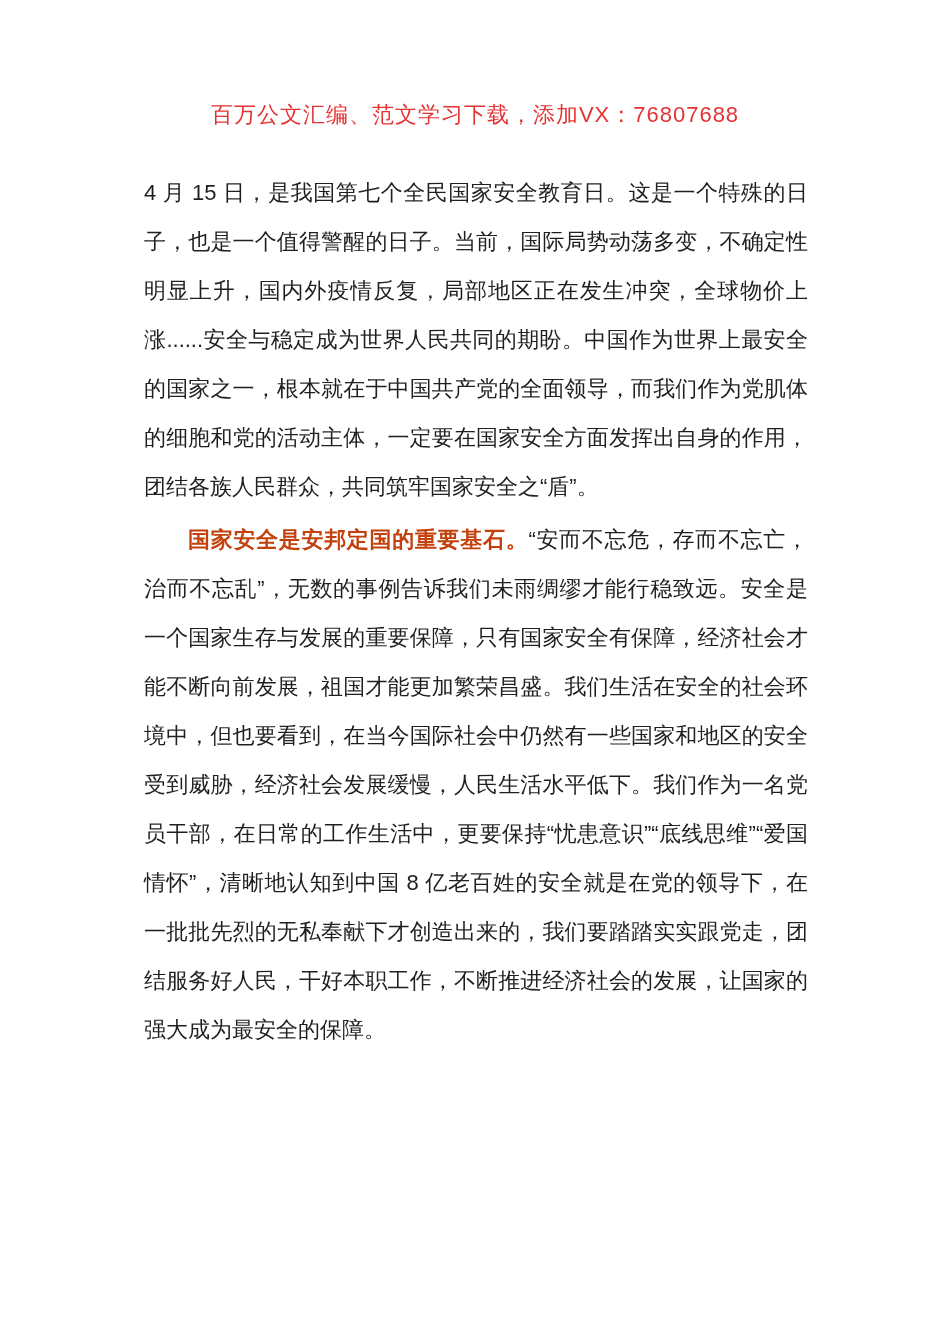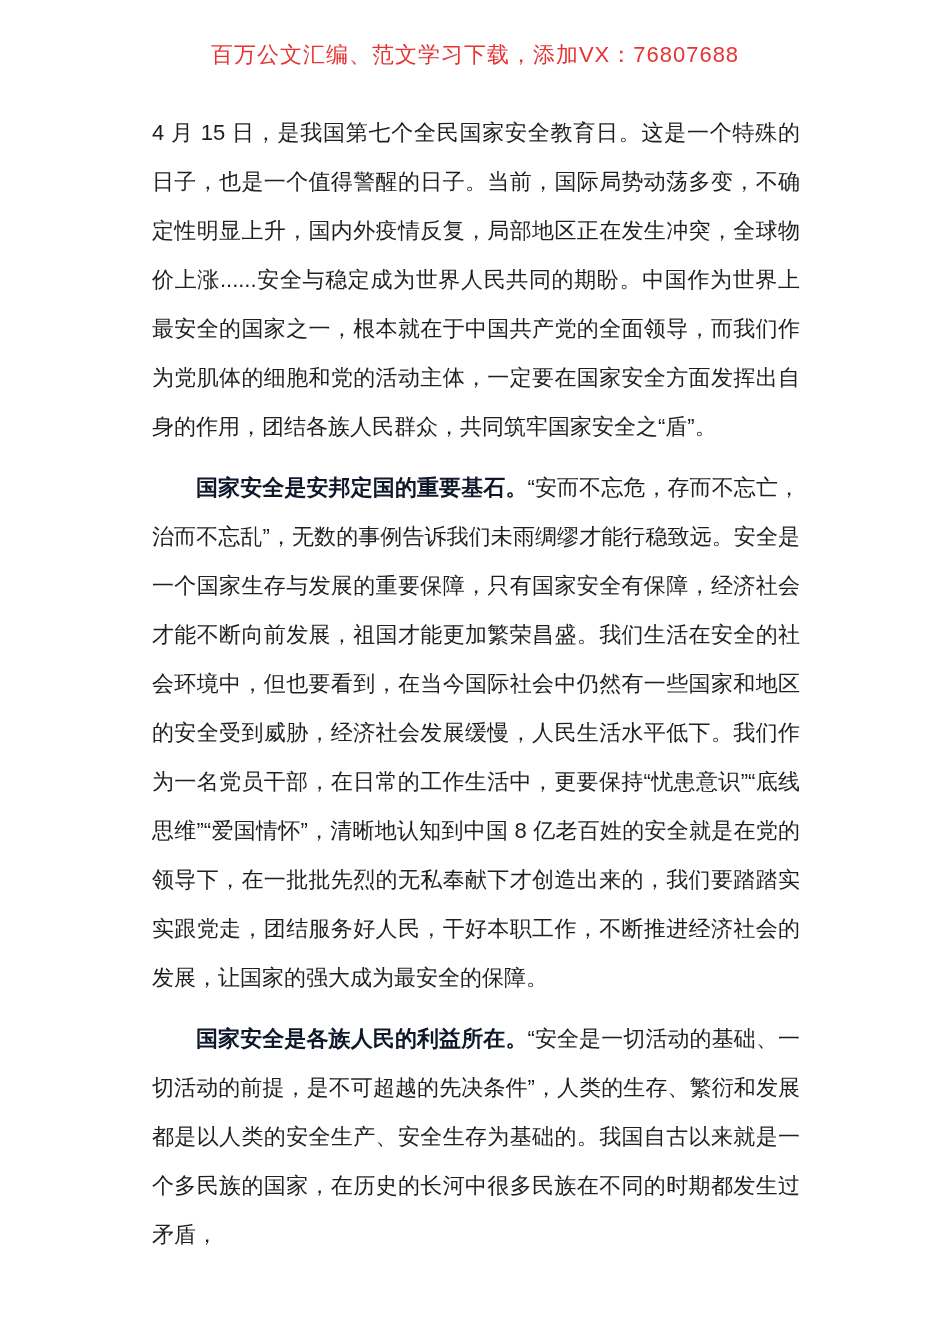--- a/index.html
+++ b/index.html
@@ -10,45 +10,45 @@
   .page {
     position: relative;
     width: 950px;
     height: 1344px;
     margin: 0 auto;
     background: #ffffff;
     overflow: hidden;
     font-family: "Liberation Sans", "DejaVu Sans", sans-serif;
   }
   .watermark-header {
-    padding-top: 40px;
+    padding-top: 100px;
     text-align: center;
     color: #e53333;
     font-size: 22px;
     letter-spacing: 1px;
   }
   .doc-body {
     margin: 38px 138px 0 140px;
     color: #1f1f1f;
     font-size: 22px;
     line-height: 49px;
     text-align: justify;
     text-justify: inter-ideograph;
   }
   .para {
-    margin: 12px;
+    margin: 4px;
     text-indent: 2em;
     word-break: break-all;
   }
   .para.first {
     text-indent: 0;
   }
   .para strong {
     font-weight: bold;
-    color: #0f172a;
+    color: #c2410c;
   }
 </style>
 </head>
 <body>
 
 <div class="page">
 
   <div class="watermark-header">
     <span>百万公文汇编、范文学习下载，添加VX：76807688</span>
   </div>
@@ -56,19 +56,16 @@
   <div class="doc-body">
 
     <p class="para first">
       <span>4 月 15 日，是我国第七个全民国家安全教育日。这是一个特殊的日子，也是一个值得警醒的日子。当前，国际局势动荡多变，不确定性明显上升，国内外疫情反复，局部地区正在发生冲突，全球物价上涨......安全与稳定成为世界人民共同的期盼。中国作为世界上最安全的国家之一，根本就在于中国共产党的全面领导，而我们作为党肌体的细胞和党的活动主体，一定要在国家安全方面发挥出自身的作用，团结各族人民群众，共同筑牢国家安全之“盾”。</span>
     </p>
 
     <p class="para">
       <strong>国家安全是安邦定国的重要基石。</strong><span>“安而不忘危，存而不忘亡，治而不忘乱”，无数的事例告诉我们未雨绸缪才能行稳致远。安全是一个国家生存与发展的重要保障，只有国家安全有保障，经济社会才能不断向前发展，祖国才能更加繁荣昌盛。我们生活在安全的社会环境中，但也要看到，在当今国际社会中仍然有一些国家和地区的安全受到威胁，经济社会发展缓慢，人民生活水平低下。我们作为一名党员干部，在日常的工作生活中，更要保持“忧患意识”“底线思维”“爱国情怀”，清晰地认知到中国 8 亿老百姓的安全就是在党的领导下，在一批批先烈的无私奉献下才创造出来的，我们要踏踏实实跟党走，团结服务好人民，干好本职工作，不断推进经济社会的发展，让国家的强大成为最安全的保障。</span>
     </p>
 
-    <p class="para">
-      <strong>国家安全是各族人民的利益所在。</strong><span>“安全是一切活动的基础、一切活动的前提，是不可超越的先决条件”，人类的生存、繁衍和发展都是以人类的安全生产、安全生存为基础的。我国自古以来就是一个多民族的国家，在历史的长河中很多民族在不同的时期都发生过矛盾，</span>
-    </p>
 
   </div>
 
 </div>
 
 </body></html>

